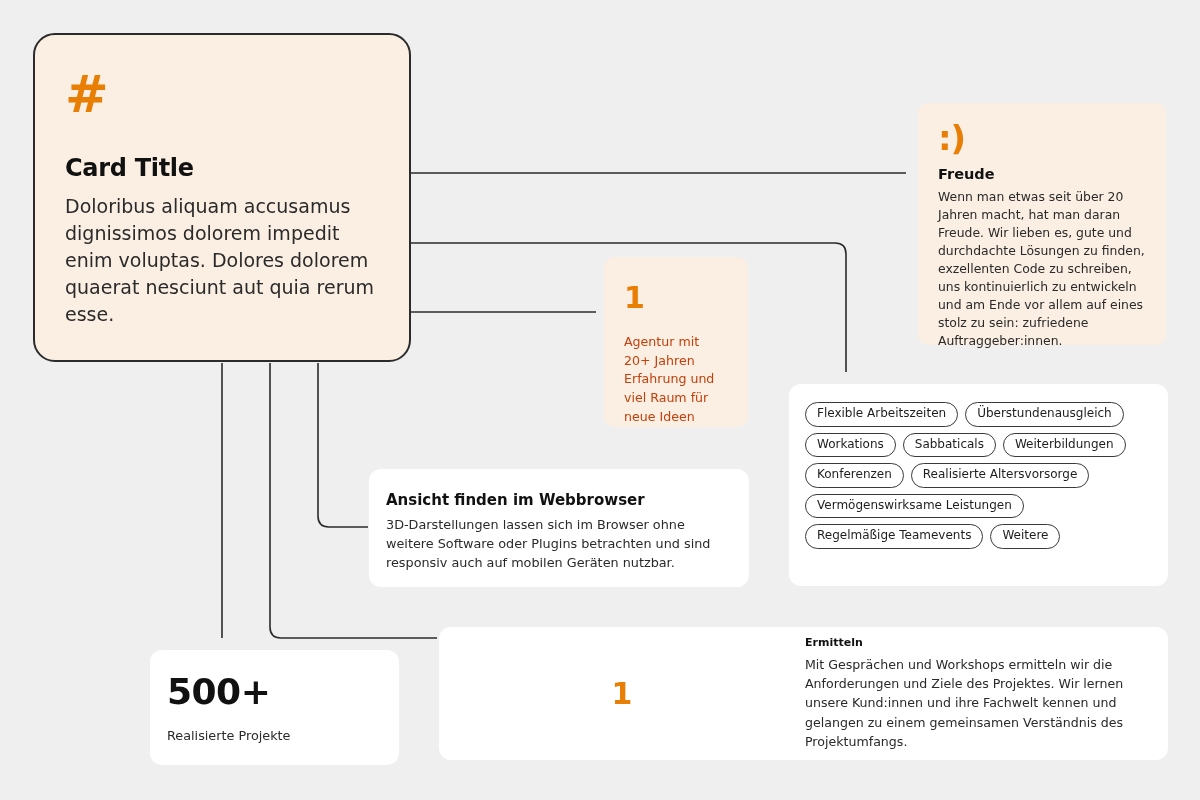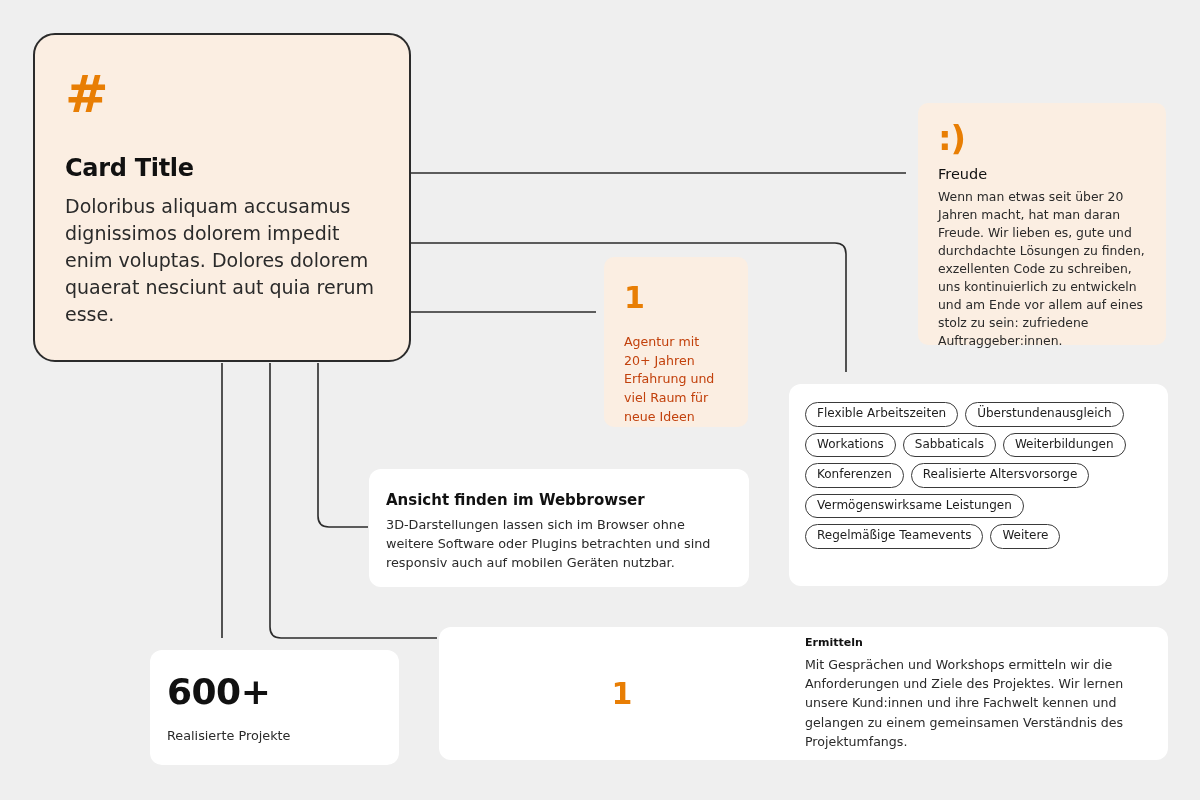--- a/index.html
+++ b/index.html
@@ -90,21 +90,21 @@
   }
   #freude-icon {
     font-size: 34px;
     font-weight: 700;
     line-height: 1;
     color: #e87e04;
     letter-spacing: -1px;
   }
   #freude-title {
     font-size: 14.5px;
-    font-weight: 400;
+    font-weight: 700;
     margin: 11px 0 0 0;
     color: #111;
   }
   #freude-body {
     font-size: 12.4px;
     line-height: 1.45;
     margin: 6px 0 0 0;
     color: #2a2a2a;
   }
 
@@ -295,21 +295,21 @@
         <span class="pill">Weitere</span>
       </div>
   </div>
 
   <div class="card" id="browser-card">
     <div id="browser-title">Ansicht finden im Webbrowser</div>
     <div id="browser-body">3D-Darstellungen lassen sich im Browser ohne weitere Software oder Plugins betrachten und sind responsiv auch auf mobilen Geräten nutzbar.</div>
   </div>
 
   <div class="card" id="stat-card">
-    <div id="stat-value">600+</div>
+    <div id="stat-value">500+</div>
     <div id="stat-label">Realisierte Projekte</div>
   </div>
 
   <div class="card" id="step-card">
     <div id="step-number">1</div>
     <div id="step-text">
       <div id="step-title">Ermitteln</div>
       <div id="step-body">Mit Gesprächen und Workshops ermitteln wir die Anforderungen und Ziele des Projektes. Wir lernen unsere Kund:innen und ihre Fachwelt kennen und gelangen zu einem gemeinsamen Verständnis des Projektumfangs.</div>
     </div>
   </div>

